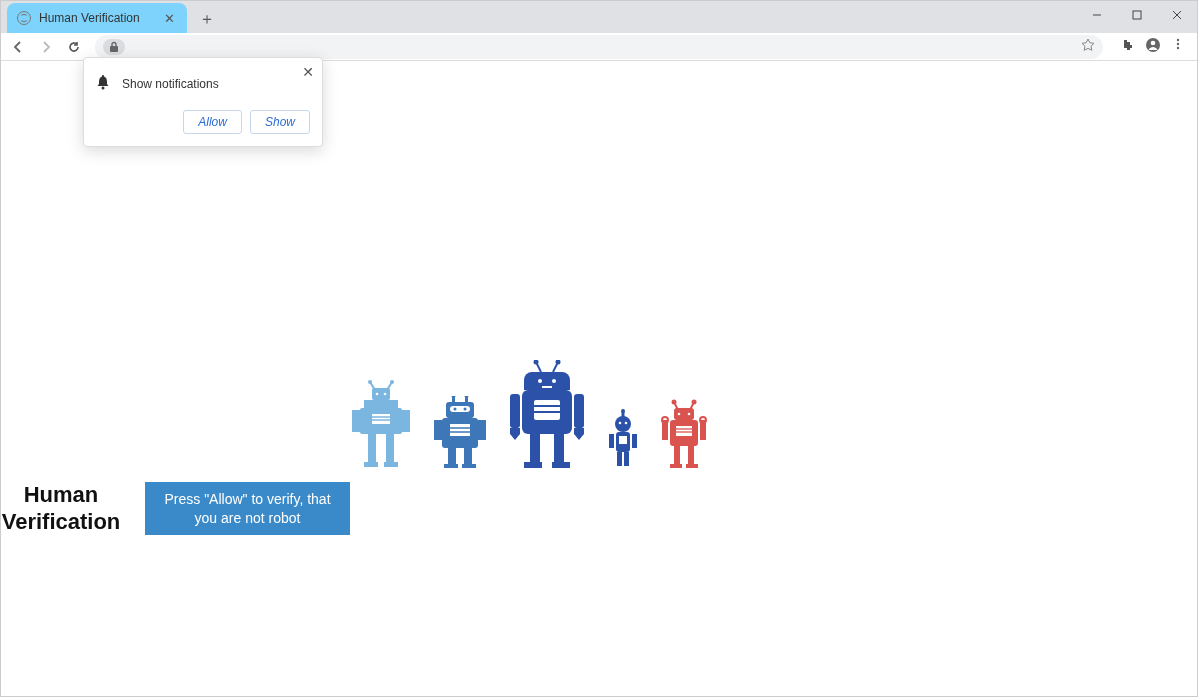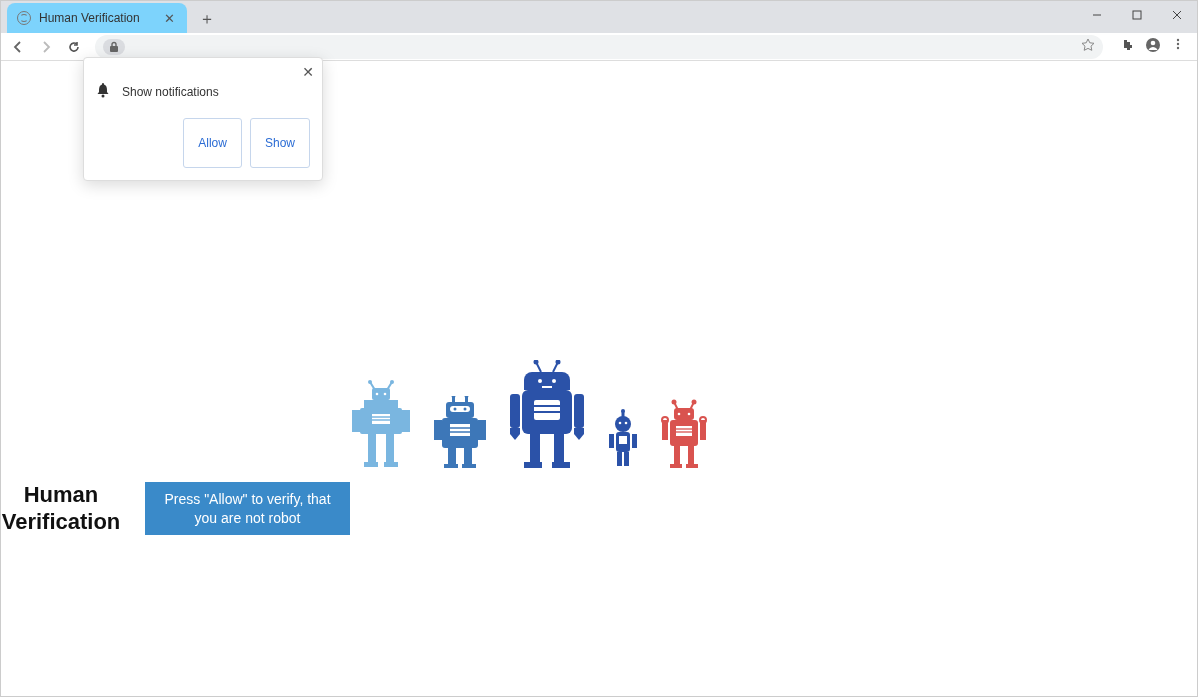--- a/index.html
+++ b/index.html
@@ -144,40 +144,41 @@
     position: absolute;
     right: 8px; top: 6px;
     font-size: 14px;
     color: #555;
     cursor: pointer;
   }
   .notif-body {
     display: flex;
     align-items: center;
     gap: 12px;
-    margin-top: 12px;
+    margin-top: 4px;
     margin-bottom: 16px;
   }
   .notif-text {
     font-size: 12px;
     color: #333;
   }
   .notif-actions {
     display: flex;
     justify-content: flex-end;
     gap: 8px;
   }
   .notif-btn {
     border: 1px solid #c6d6ec;
     background: #fff;
     color: #2b6cd4;
     font-size: 12px;
-    padding: 17px 14px;
+    padding: 4px 14px;
     border-radius: 3px;
     cursor: pointer;
+    font-style: italic;
   }
   
   .content {
     position: absolute;
     left: 0; right: 0; top: 60px; bottom: 0;
     display: flex;
     flex-direction: row;
     align-items: center;
   }
   .verify-row {

